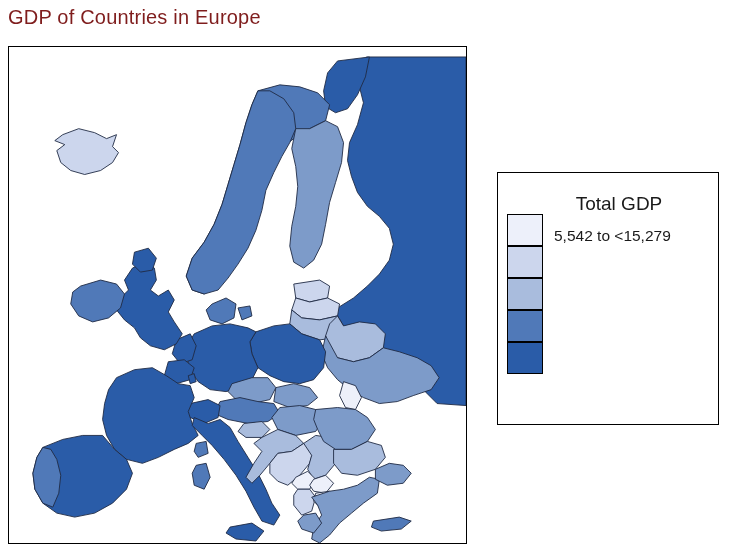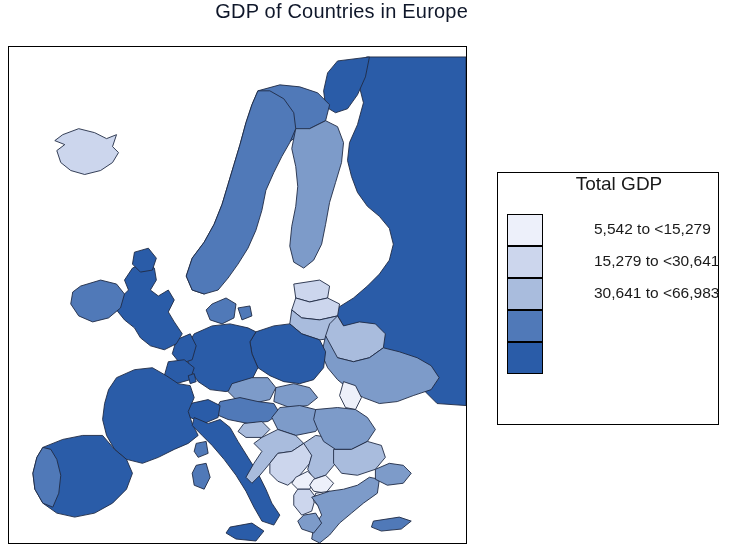--- a/index.html
+++ b/index.html
@@ -5,25 +5,25 @@
   html,body{margin:0;padding:0;}
   body{
     width:734px;height:558px;
     background:#ffffff;
     font-family:"Liberation Sans", sans-serif;
     overflow:hidden;
     position:relative;
   }
   #page-title{
     position:absolute;
-    left:8px; top:0;
+    left:8px; top:6px;
     width:460px;
-    text-align:right;
+    text-align:left;
     font-size:20px;
-    color:#0f172a;
+    color:#7f1d1d;
     letter-spacing:0.2px;
     white-space:nowrap;
   }
   #map-frame{
     position:absolute;
     left:8px; top:46px;
     width:459px; height:498px;
     border:1px solid #000000;
     background:#ffffff;
     box-sizing:border-box;
@@ -35,37 +35,36 @@
   #legend-box{
     position:absolute;
     left:497px; top:172px;
     width:222px; height:253px;
     border:1px solid #000000;
     background:#ffffff;
     box-sizing:border-box;
   }
   #legend-title{
     position:absolute;
-    left:0; top:0;
+    left:0; top:20px;
     width:100%;
     text-align:center;
     padding-left:22px;
     box-sizing:border-box;
     font-size:19px;
     color:#1a1a1a;
   }
   #legend-items{
     position:absolute;
     left:9px; top:40px;
   }
   .legend-row{
     display:flex;
-    align-items:center;
+    align-items:flex-end;
     height:32px;
-    gap:40px;
   }
   .legend-swatch{
     width:36px;height:32px;
     border:1.4px solid #000000;
     box-sizing:border-box;
     flex:0 0 auto;
     margin-bottom:-1.4px;
   }
   .legend-label{
     margin-left:11px;
@@ -208,26 +207,24 @@
   <div id="legend-title">Total GDP</div>
   <div id="legend-items">
 
     <div class="legend-row">
       <span class="legend-swatch" style="background:#edf0fa"></span>
       <span class="legend-label">5,542 to &lt;15,279</span>
     </div>
 
     <div class="legend-row">
       <span class="legend-swatch" style="background:#ccd6ed"></span>
-      <span class="legend-label">15,279 to &lt;30,641</span>
     </div>
 
     <div class="legend-row">
       <span class="legend-swatch" style="background:#a9bcdd"></span>
-      <span class="legend-label">30,641 to &lt;66,983</span>
     </div>
 
 
     <div class="legend-row">
       <span class="legend-swatch" style="background:#5079b8"></span>
     </div>
 
     <div class="legend-row">
       <span class="legend-swatch" style="background:#2a5ca8"></span>
     </div>

